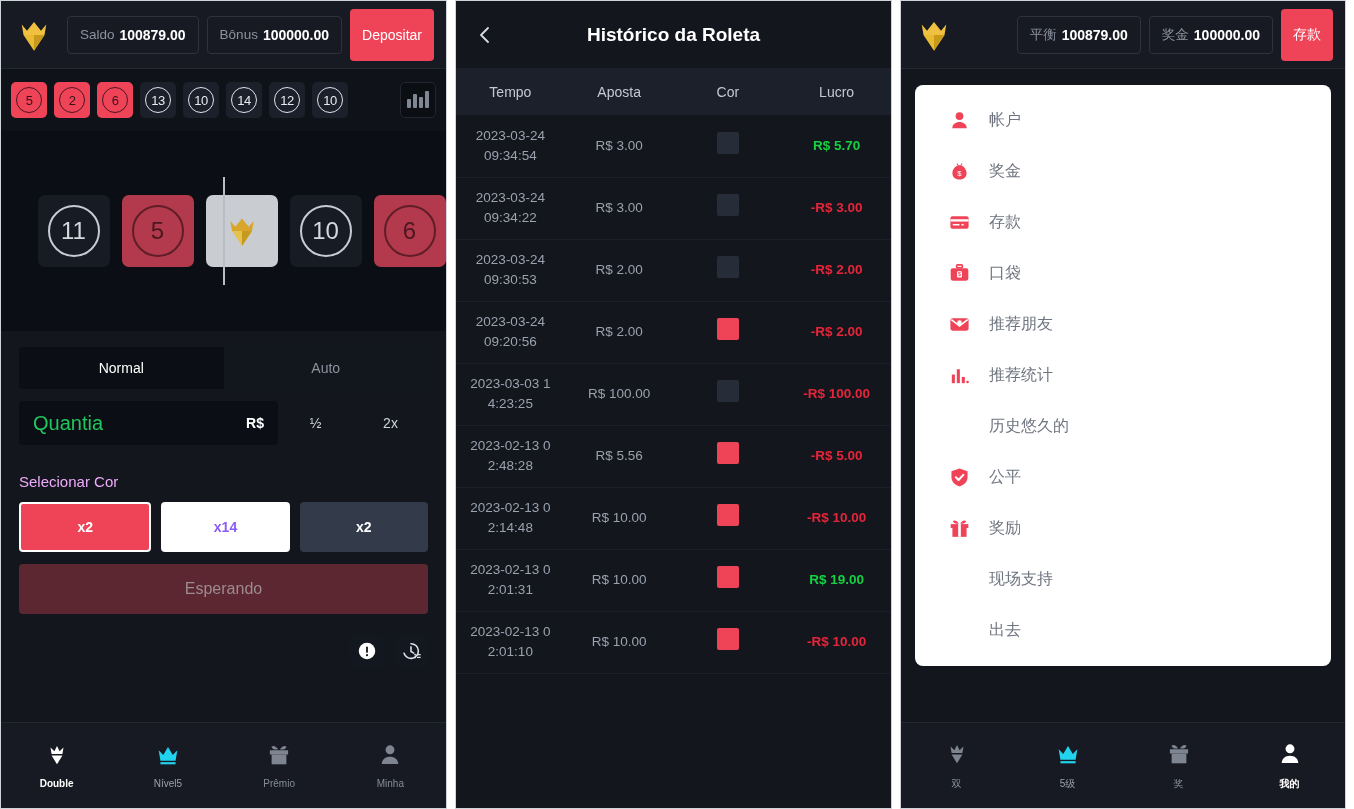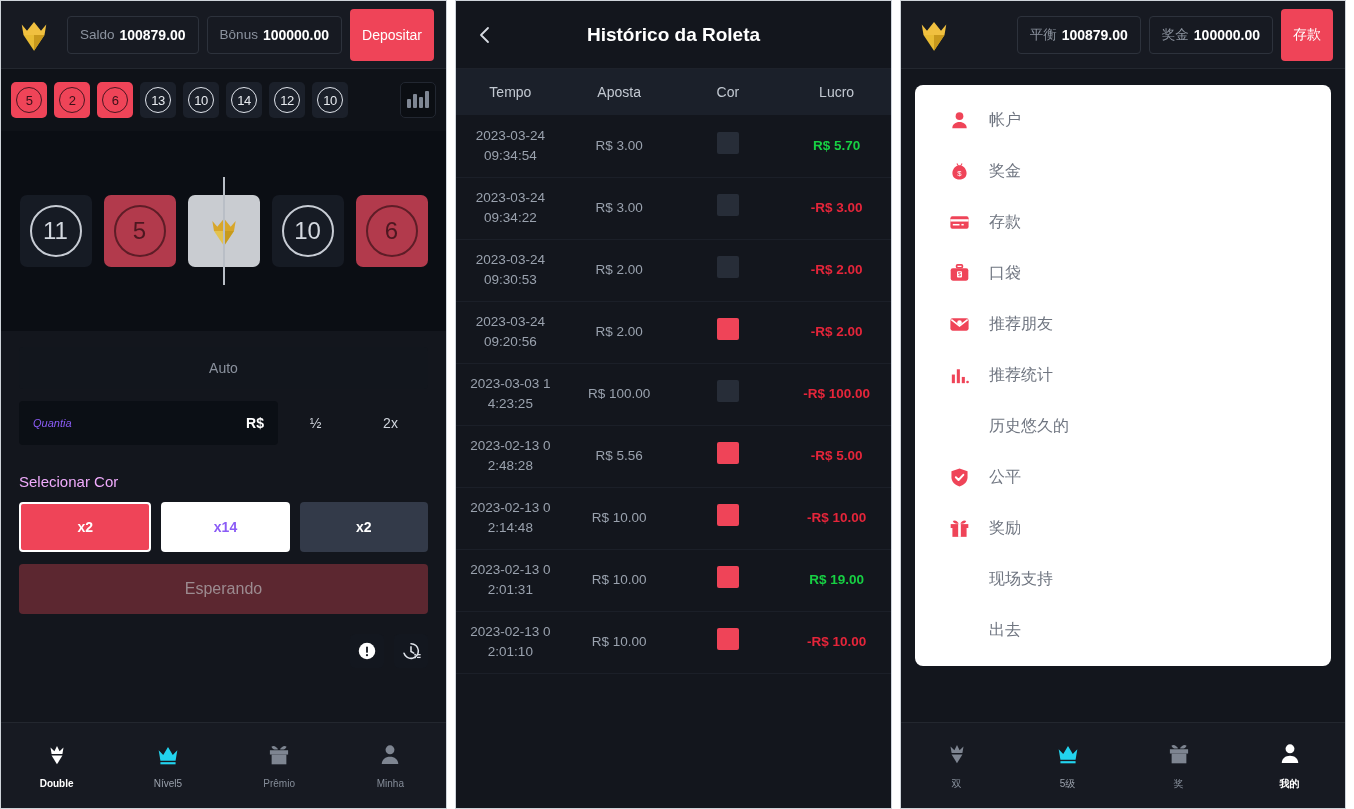--- a/index.html
+++ b/index.html
@@ -170,21 +170,21 @@
   
   .amount-row { display: flex; margin-top: 12px; gap: 0; align-items: stretch; }
   .amount-field {
     flex: 1;
     background: #0b0f15;
     border-radius: 4px;
     height: 44px;
     display: flex; align-items: center;
     padding: 0 14px;
   }
-  .amount-field .ph { color: #8b5cf6; font-size: 11px; font-style: italic; }
+  .amount-field .ph { color: #22c55e; font-size: 20px; }
   .amount-field .cur { margin-left: auto; color: #ffffff; font-size: 14px; font-weight: bold; }
   .amt-btn {
     width: 75px;
     background: transparent;
     border: none;
     color: #cfd4dc;
     font-size: 14px;
     font-family: inherit;
     cursor: pointer;
   }
@@ -383,21 +383,21 @@
         </div>
         <div class="chart-chip">
           <i style="height: 9px;"></i>
           <i style="height: 14px;"></i>
           <i style="height: 11px;"></i>
           <i style="height: 17px;"></i>
         </div>
       </div>
 
     <div class="wheel">
-      <div id="wheel-tiles" style="display:flex;gap:12px;align-items:center;">
+      <div id="wheel-tiles" style="display:flex;gap:12px;align-items:center;padding-left:36px;">
           <div class="tile black">
             <div class="ring">11</div>
           </div>
           <div class="tile red">
             <div class="ring">5</div>
           </div>
           <div class="tile white">
             <svg viewBox="0 0 48 48" width="40" height="40">
               <path d="M10 12 L16 19 L24 9 L32 19 L38 12 L36 24 L12 24 Z" fill="#d8a62a"></path>
               <path d="M12 24 L36 24 L24 42 Z" fill="#e3c24e"></path>
@@ -410,20 +410,21 @@
           <div class="tile red">
             <div class="ring">6</div>
           </div>
         </div>
       <div class="pointer"></div>
     </div>
 
     <div class="section">
 
       <div class="mode-tabs">
+        <button class="mode-tab active">Normal</button>
         <button class="mode-tab">Auto</button>
       </div>
 
       <div class="amount-row">
         <div class="amount-field">
           <span class="ph">Quantia</span>
           <span class="cur">R$</span>
         </div>
         <button class="amt-btn">½</button>
         <button class="amt-btn">2x</button>

